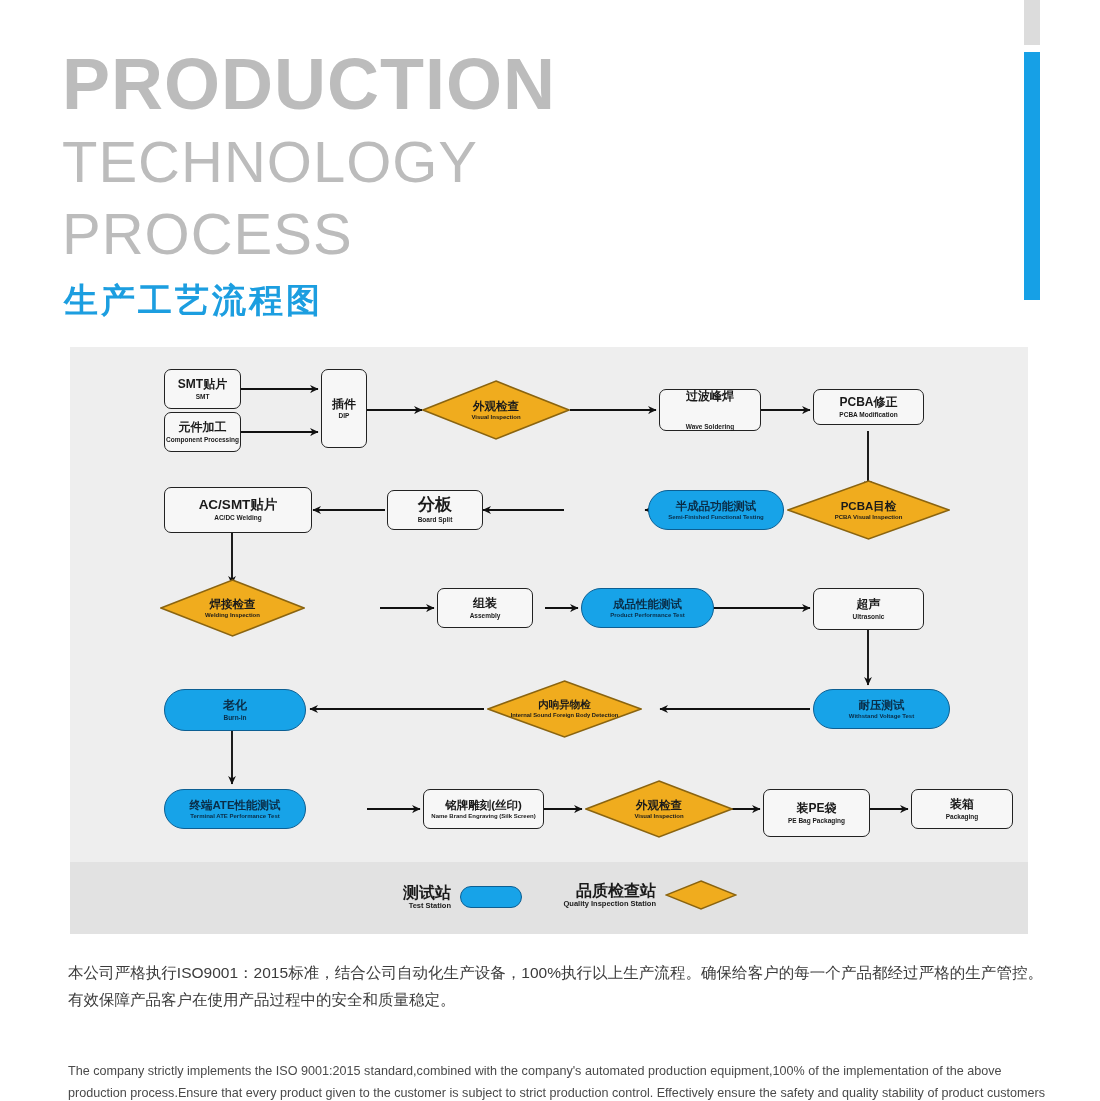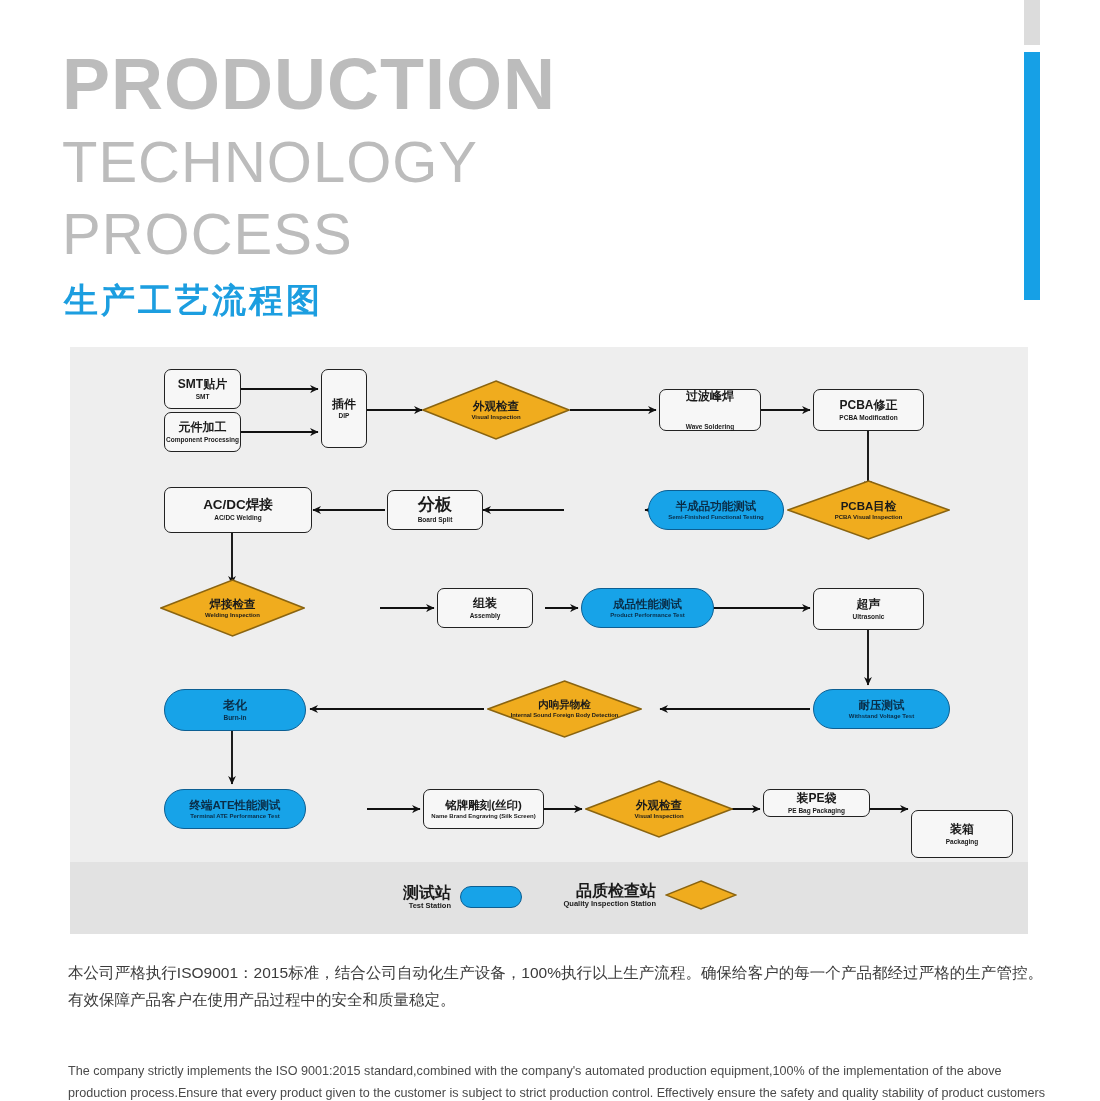--- a/index.html
+++ b/index.html
@@ -161,21 +161,21 @@
         <span class="cn" style="font-size:11.5px">外观检查</span>
         <span class="en" style="font-size:6px">Visual Inspection</span>
       </div>
     </div>
 
     <div class="node rect" style="left:589px; top:42px; width:102px; height:42px;gap:19px;">
       <span class="cn" style="font-size:12px">过波峰焊</span>
       <span class="en" style="font-size:6.5px">Wave Soldering</span>
     </div>
 
-    <div class="node rect" style="left:743px; top:42px; width:111px; height:42px;">
+    <div class="node rect" style="left:743px; top:42px; width:111px; height:36px;">
       <span class="cn" style="font-size:12px">PCBA修正</span>
       <span class="en" style="font-size:6.5px">PCBA Modification</span>
     </div>
 
     <div class="diamond-wrap" style="left:717px; top:133px; width:163px; height:60px;">
       <svg width="163" height="60" viewBox="0 0 163 60">
         <polygon points="81.5,1 162,30 81.5,59 1,30" fill="#f0ac1e" stroke="#8a6410" stroke-width="1.6"></polygon>
       </svg>
       <div class="diamond-lbl">
         <span class="cn" style="font-size:11.5px">PCBA目检</span>
@@ -187,21 +187,21 @@
       <span class="cn" style="font-size:11.5px">半成品功能测试</span>
       <span class="en" style="font-size:6px">Semi-Finished Functional Testing</span>
     </div>
 
     <div class="node rect" style="left:317px; top:143px; width:96px; height:40px;">
       <span class="cn" style="font-size:17px">分板</span>
       <span class="en" style="font-size:6.5px">Board Split</span>
     </div>
 
     <div class="node rect" style="left:94px; top:140px; width:148px; height:46px;">
-      <span class="cn" style="font-size:13.5px">AC/DC焊接</span>
+      <span class="cn" style="font-size:13.5px">AC/SMT贴片</span>
       <span class="en" style="font-size:6.5px">AC/DC Welding</span>
     </div>
 
     <div class="diamond-wrap" style="left:90px; top:232px; width:145px; height:58px;">
       <svg width="145" height="58" viewBox="0 0 145 58">
         <polygon points="72.5,1 144,29 72.5,57 1,29" fill="#f0ac1e" stroke="#8a6410" stroke-width="1.6"></polygon>
       </svg>
       <div class="diamond-lbl">
         <span class="cn" style="font-size:11.5px">焊接检查</span>
         <span class="en" style="font-size:6px">Welding Inspection</span>
@@ -256,26 +256,26 @@
     <div class="diamond-wrap" style="left:515px; top:433px; width:148px; height:58px;">
       <svg width="148" height="58" viewBox="0 0 148 58">
         <polygon points="74,1 147,29 74,57 1,29" fill="#f0ac1e" stroke="#8a6410" stroke-width="1.6"></polygon>
       </svg>
       <div class="diamond-lbl">
         <span class="cn" style="font-size:11.5px">外观检查</span>
         <span class="en" style="font-size:6px">Visual Inspection</span>
       </div>
     </div>
 
-    <div class="node rect" style="left:693px; top:442px; width:107px; height:28px;">
+    <div class="node rect" style="left:693px; top:442px; width:107px; height:48px;">
       <span class="cn" style="font-size:12px">装PE袋</span>
       <span class="en" style="font-size:6.5px">PE Bag Packaging</span>
     </div>
 
-    <div class="node rect" style="left:841px; top:463px; width:102px; height:48px;">
+    <div class="node rect" style="left:841px; top:442px; width:102px; height:40px;">
       <span class="cn" style="font-size:12px">装箱</span>
       <span class="en" style="font-size:6.5px">Packaging</span>
     </div>
 
   </div>
 
   <div id="legend-panel">
 
     <div class="legend-item" style="left:333px; top:22px;">
       <div class="legend-text">

